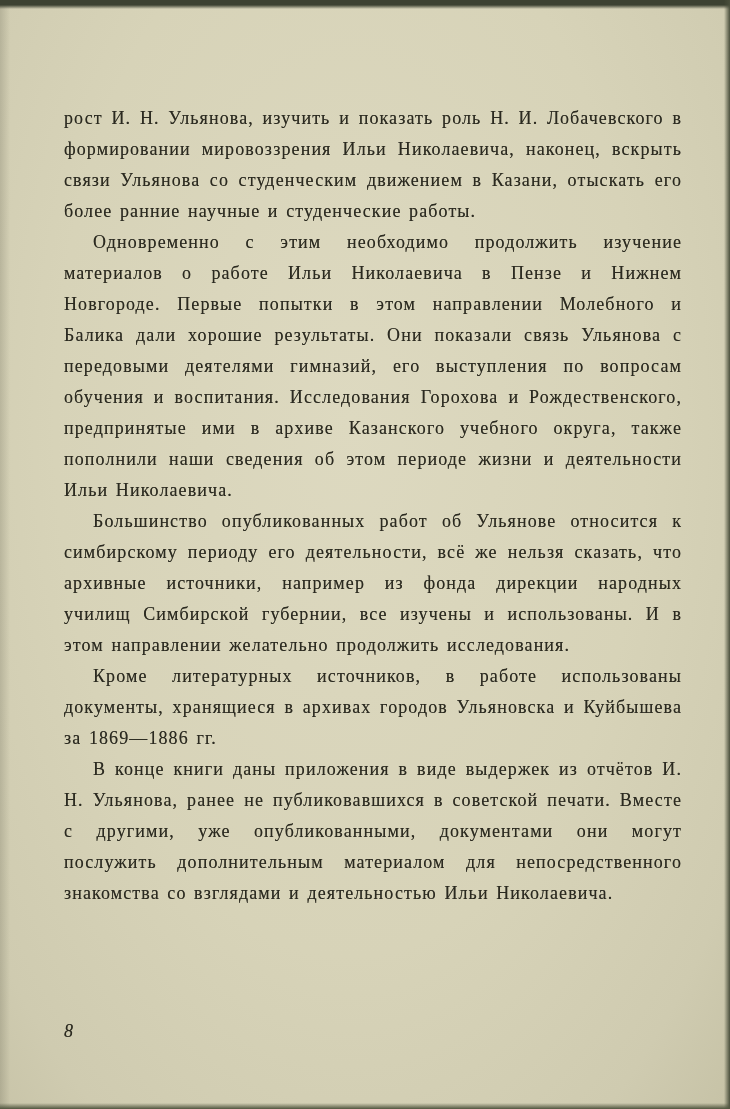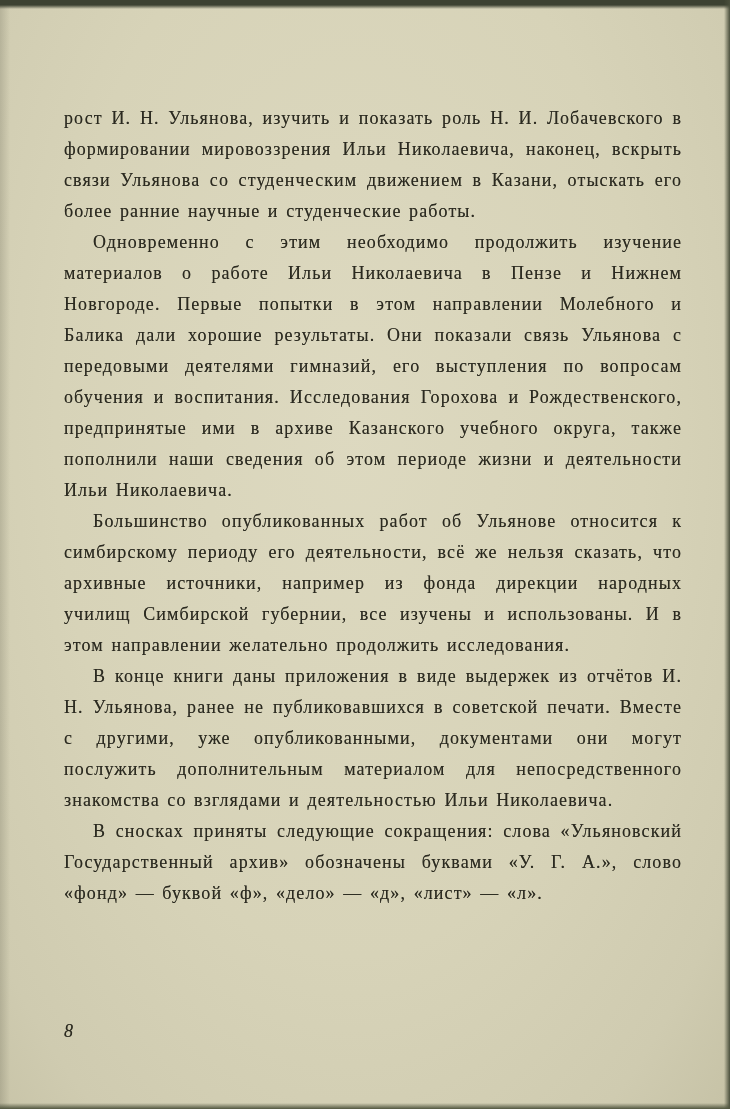--- a/index.html
+++ b/index.html
@@ -74,18 +74,18 @@
 <div class="page">
   <div class="edge-left"></div>
   <div class="edge-top"></div>
   <div class="edge-right"></div>
   <div class="edge-bottom"></div>
 
   <div class="text-block">
     <p>рост И. Н. Ульянова, изучить и показать роль Н. И. Лобачевского в формировании мировоззрения Ильи Николаевича, наконец, вскрыть связи Ульянова со студенческим движением в Казани, отыскать его более ранние научные и студенческие работы.</p>
     <p class="indent">Одновременно с этим необходимо продолжить изучение материалов о работе Ильи Николаевича в Пензе и Нижнем Новгороде. Первые попытки в этом направлении Молебного и Балика дали хорошие результаты. Они показали связь Ульянова с передовыми деятелями гимназий, его выступления по вопросам обучения и воспитания. Исследования Горохова и Рождественского, предпринятые ими в архиве Казанского учебного округа, также пополнили наши сведения об этом периоде жизни и деятельности Ильи Николаевича.</p>
     <p class="indent">Большинство опубликованных работ об Ульянове относится к симбирскому периоду его деятельности, всё же нельзя сказать, что архивные источники, например из фонда дирекции народных училищ Симбирской губернии, все изучены и использованы. И в этом направлении желательно продолжить исследования.</p>
+    <p class="indent">Кроме литературных источников, в работе использованы документы, хранящиеся в архивах городов Ульяновска и Куйбышева за 1869—1886 гг.</p>
     <p class="indent">В конце книги даны приложения в виде выдержек из отчётов И. Н. Ульянова, ранее не публиковавшихся в советской печати. Вместе с другими, уже опубликованными, документами они могут послужить дополнительным материалом для непосредственного знакомства со взглядами и деятельностью Ильи Николаевича.</p>
-    <p class="indent">В сносках приняты следующие сокращения: слова «Ульяновский Государственный архив» обозначены буквами «У. Г. А.», слово «фонд» — буквой «ф», «дело» — «д», «лист» — «л».</p>
   </div>
 
   <div class="page-number">8</div>
 </div>
 
 </body></html>

